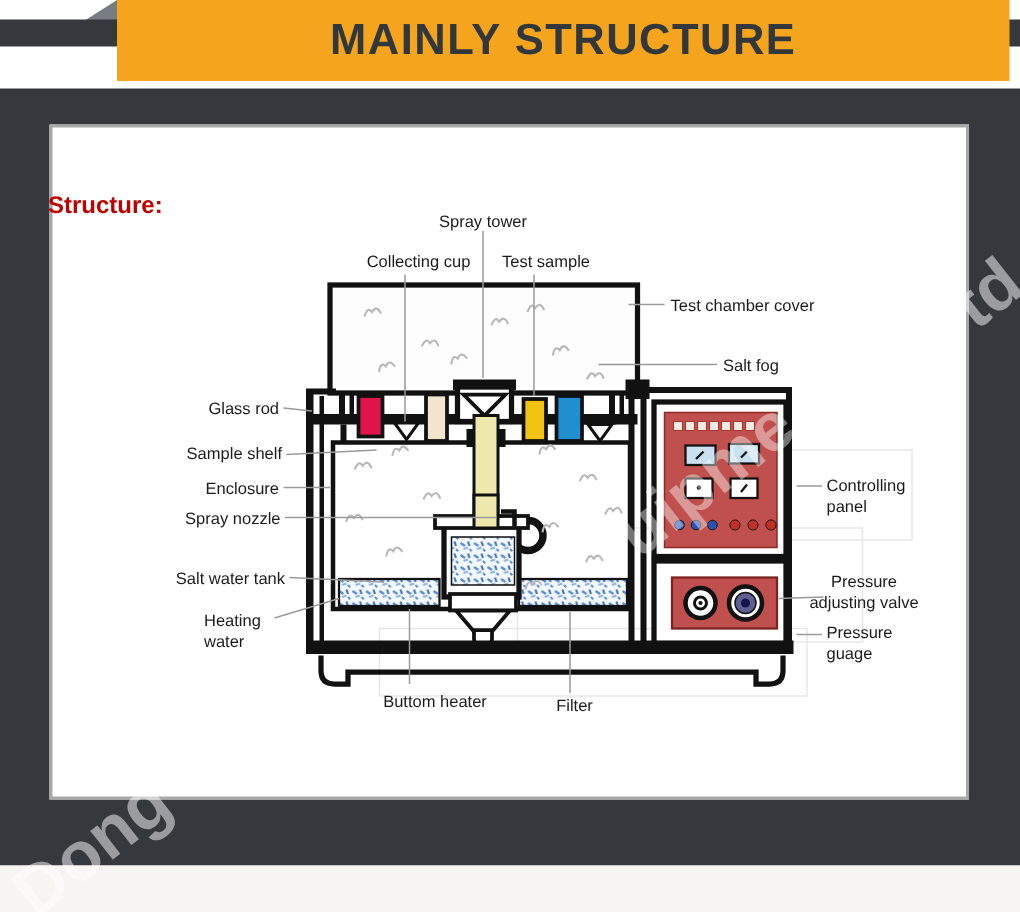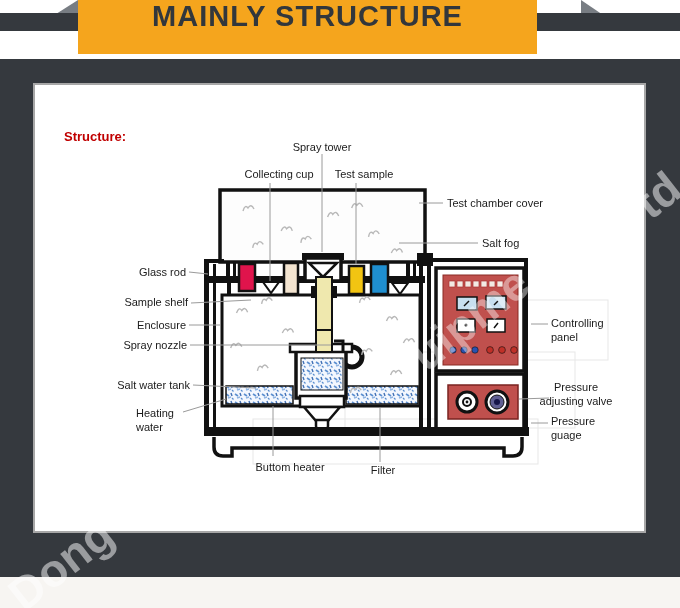--- a/index.html
+++ b/index.html
@@ -1,35 +1,35 @@
 <!DOCTYPE html>
 <html><head>
 <meta charset="utf-8">
 <style>
   html,body{margin:0;padding:0;}
   body{width:680px;height:608px;position:relative;overflow:hidden;background:#ffffff;
        font-family:"Liberation Sans",sans-serif;}
 
   
   .top-bar{position:absolute;left:0;top:13px;width:680px;height:18px;background:#35393e;z-index:4;}
-  .banner{position:absolute;left:78px;top:0;width:459px;height:54px;background:#f5a51d;z-index:5;
-          display:flex;align-items:flex-start;justify-content:center;}
+  .banner{position:absolute;left:78px;top:0;width:595px;height:54px;background:#f5a51d;z-index:5;
+          display:flex;align-items:center;justify-content:center;}
   .banner h1{margin:0;font-size:29px;font-weight:bold;color:#32373c;letter-spacing:1px;}
   .fold{position:absolute;width:0;height:0;z-index:3;}
   .fold-left{left:56px;top:0;border-bottom:14px solid #787d83;border-left:22px solid transparent;}
   .fold-right{left:581px;top:0;border-bottom:19px solid #787d83;border-right:28px solid transparent;}
 
   
   .main-bg{position:absolute;left:0;top:59px;width:680px;height:518px;background:#35393e;z-index:0;}
   .bottom-strip{position:absolute;left:0;top:577px;width:680px;height:31px;background:#f7f5f2;z-index:0;}
 
   
   .panel{position:absolute;left:33px;top:83px;width:609px;height:446px;background:#ffffff;
          border:2px solid #a7a7a7;z-index:1;}
-  .structure-heading{position:absolute;left:64px;top:129px;color:#c00000;font-size:13px;
+  .structure-heading{position:absolute;left:32px;top:129px;color:#c00000;font-size:16px;
          font-weight:bold;z-index:3;}
 
   
   svg.diagram{position:absolute;left:0;top:0;z-index:2;}
   svg text{font-family:"Liberation Sans",sans-serif;font-size:11px;fill:#1b1b1b;}
   .leader{stroke:#9a9a9a;stroke-width:1;fill:none;}
   .fog{stroke:#b8b8b8;stroke-width:1.4;fill:none;}
   .artifact{stroke:#e7e7e7;stroke-width:1;fill:none;}
 
   

